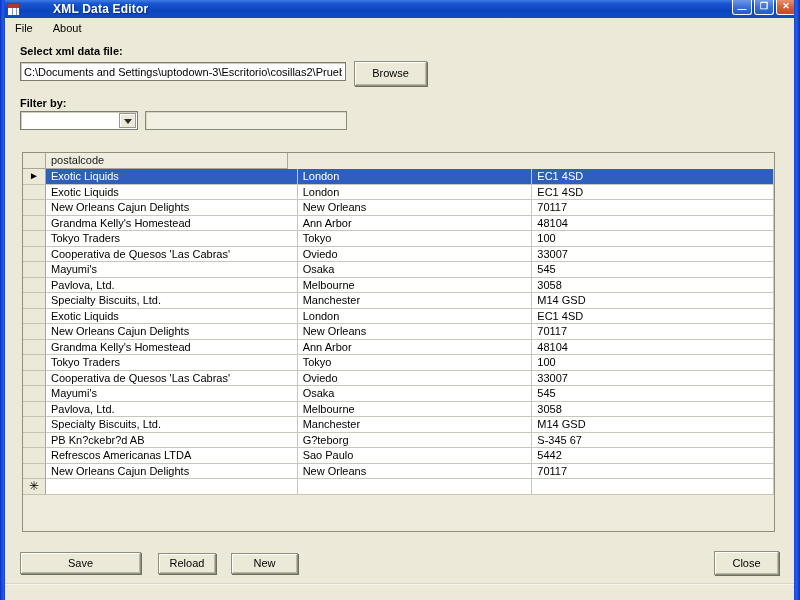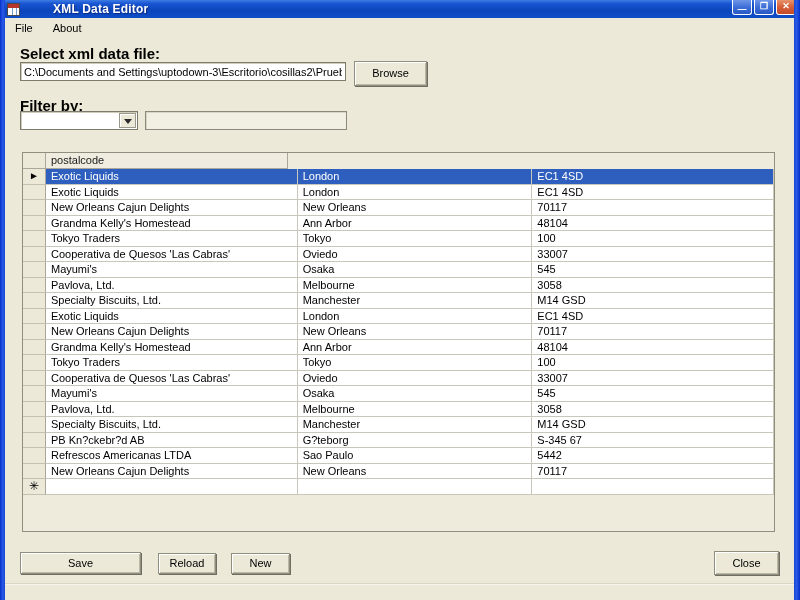--- a/index.html
+++ b/index.html
@@ -30,36 +30,36 @@
              text-align:center; font-weight:bold;
              background:linear-gradient(180deg,#6f96e8 0%,#3e6fd8 50%,#2858c4 100%); }
   .win-btn.close { background:linear-gradient(180deg,#e8926a 0%,#d4603a 50%,#c24a28 100%); }
   .win-btn.min span { display:inline-block; transform:translateY(3px); }
 
   
   .menubar { position:absolute; left:5px; top:18px; width:789px; height:20px; background:#ece9d8;
              display:flex; align-items:center; }
   .menu-item { padding:20px 10px; }
 
-  .label { position:absolute; font-weight:bold; font-size:15px; }
+  .label { position:absolute; font-weight:bold; font-size:11px; }
 
   .sunken { background:#fff; border:1px solid #7c7b6e;
             box-shadow:inset 1px 1px 0 #cfccba; }
   .path-input { position:absolute; left:20px; top:62px; width:326px; height:19px;
                 font-size:11px; padding:2px 3px; font-family:"Liberation Sans",sans-serif; }
   .filter-input { position:absolute; left:145px; top:111px; width:202px; height:19px;
                   background:#f2f0e3; border:1px solid #8a897c; box-shadow:inset 1px 1px 0 #d8d5c4; }
 
   .btn3d { background:#ece9d8; border:1px solid #8f8e7f;
            box-shadow:inset 1px 1px 0 #ffffff, inset -1px -1px 0 #bcb8a4, 1px 1px 0 #6f6e62;
            font-family:"Liberation Sans",sans-serif; font-size:11px; text-align:center; color:#000; }
   .browse-btn { position:absolute; left:354px; top:61px; width:73px; height:25px; line-height:23px; }
   .save-btn   { position:absolute; left:20px;  top:552px; width:121px; height:22px; line-height:20px; }
   .reload-btn { position:absolute; left:158px; top:553px; width:58px;  height:21px; line-height:19px; }
-  .new-btn    { position:absolute; left:231px; top:553px; width:59px;  height:21px; line-height:19px; }
+  .new-btn    { position:absolute; left:231px; top:553px; width:67px;  height:21px; line-height:19px; }
   .close-btn  { position:absolute; left:714px; top:551px; width:65px;  height:24px; line-height:22px; }
 
   
   .combo { position:absolute; left:20px; top:111px; width:118px; height:19px;
            background:#fff; border:1px solid #7c7b6e; box-shadow:inset 1px 1px 0 #cfccba; }
   .combo-arrow-btn { position:absolute; right:1px; top:1px; width:17px; height:15px;
                      background:#ece9d8; border:1px solid #9a988a;
                      box-shadow:inset 1px 1px 0 #fff; text-align:center; }
   .combo-arrow-btn .tri { display:inline-block; width:0; height:0; margin-top:5px;
                           border-left:4px solid transparent; border-right:4px solid transparent;

